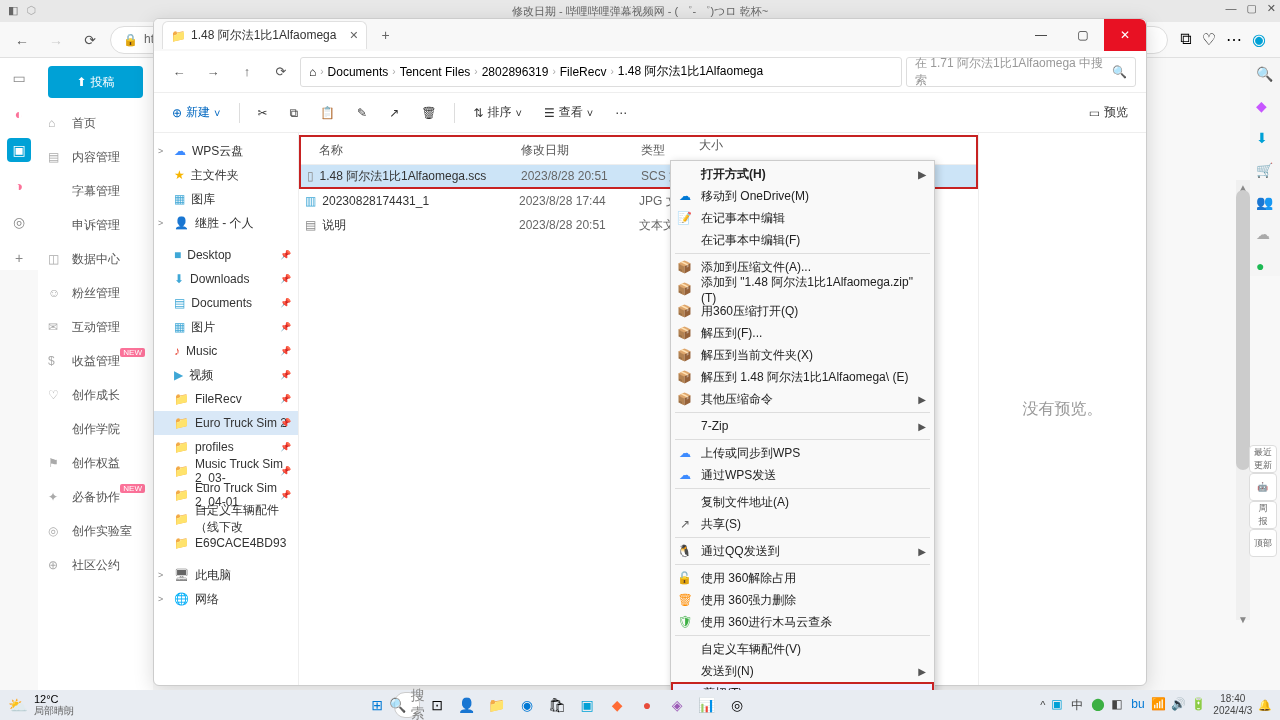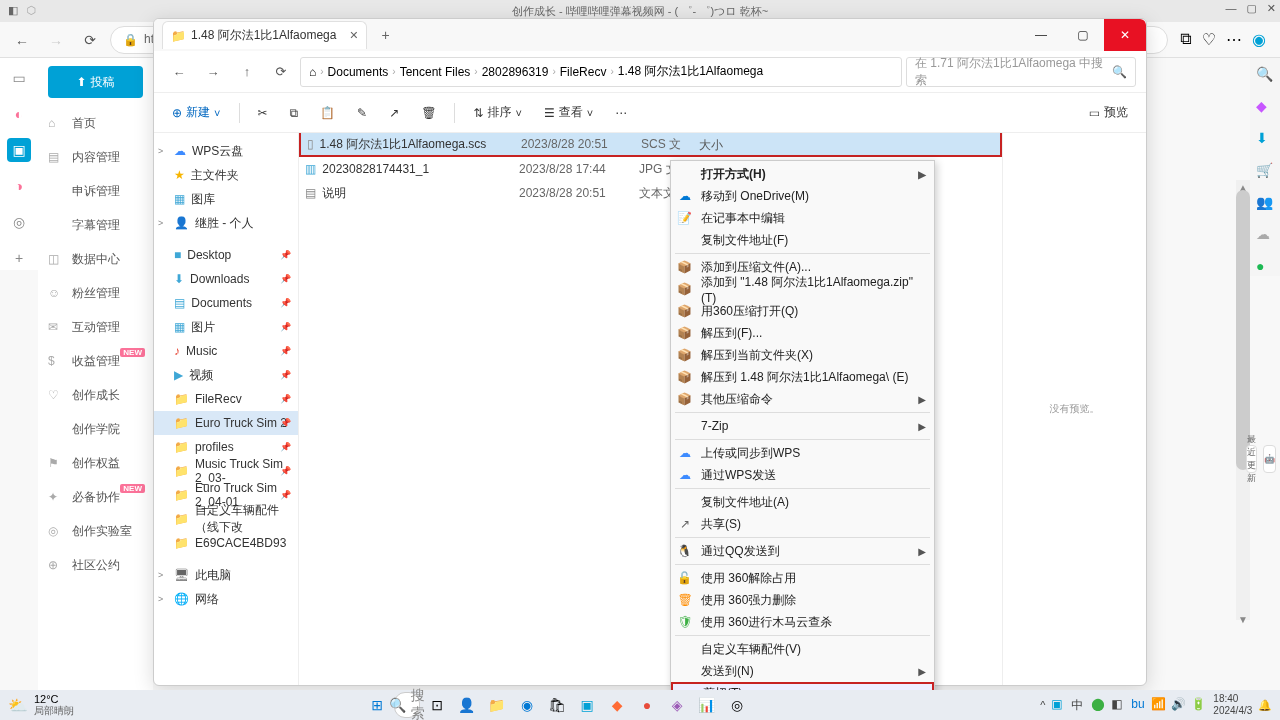--- a/index.html
+++ b/index.html
@@ -19,21 +19,21 @@
 .left-icon-bar { position: absolute; left: 0; top: 58px; width: 38px; background: #fff; display: flex; flex-direction: column; align-items: center; padding-top: 8px; gap: 12px; }
 .left-icon-bar div { width: 24px; height: 24px; display: flex; align-items: center; justify-content: center; font-size: 14px; color: #888; border-radius: 4px; }
 
 
 .bili-area { position: absolute; left: 38px; top: 58px; bottom: 30px; width: 115px; background: #fff; }
 .bili-logo { height: 40px; display: flex; align-items: center; padding: 0 10px; color: #00a1d6; font-weight: bold; font-size: 15px; }
 .bili-upload { margin: 8px 10px; height: 32px; background: #00a1d6; color: #fff; border-radius: 4px; display: flex; align-items: center; justify-content: center; font-size: 12px; gap: 4px; }
 .bili-nav { display: flex; flex-direction: column; }
 .bili-item { height: 34px; display: flex; align-items: center; padding: 0 10px; gap: 8px; font-size: 12px; color: #555; position: relative; }
 .bili-item .icon { width: 16px; color: #aaa; }
-.bili-badge { position: absolute; right: 8px; top: 4px; background: #fb7299; color: #fff; font-size: 8px; padding: 0 3px; border-radius: 2px; font-weight: bold; }
+.bili-badge { position: absolute; right: 8px; top: 4px; background: #fb7299; color: #fff; font-size: 8px; padding: 0 3px; border-radius: 2px; }
 
 
 .right-icon-bar { position: absolute; right: 0; top: 58px; width: 30px; background: #f5f5f5; display: flex; flex-direction: column; align-items: center; padding-top: 8px; gap: 14px; }
 .right-icon-bar div { width: 18px; height: 18px; font-size: 14px; }
 
 
 .explorer { position: absolute; left: 153px; top: 18px; width: 994px; height: 668px; background: #fff; border: 1px solid #ccc; border-radius: 6px; box-shadow: 0 4px 20px rgba(0,0,0,0.15); display: flex; flex-direction: column; overflow: hidden; }
 .exp-titlebar { height: 32px; display: flex; align-items: center; padding-left: 8px; background: #f8f8f8; }
 .exp-tab { height: 28px; padding: 0 30px 0 28px; background: #fff; border-radius: 6px 6px 0 0; display: flex; align-items: center; font-size: 12px; color: #333; position: relative; border: 1px solid #e0e0e0; border-bottom: none; }
 .exp-tab .close { position: absolute; right: 8px; font-size: 11px; color: #666; }
@@ -66,61 +66,61 @@
 .exp-col-name { width: 220px; padding-left: 18px; }
 .exp-col-date { width: 120px; }
 .exp-col-type { width: 80px; }
 .exp-rows { flex: 1; }
 .exp-row { height: 24px; display: flex; align-items: center; font-size: 12px; color: #333; padding-left: 6px; }
 .exp-row.sel { background: #cce4f7; }
 .exp-row .fcell-name { width: 214px; display: flex; align-items: center; gap: 6px; }
 .exp-row .fcell-date { width: 120px; color: #666; }
 .exp-row .fcell-type { width: 80px; color: #666; }
 
-.exp-preview { width: 144px; border-left: 1px solid #eee; display: flex; align-items: center; justify-content: center; font-size: 10px; color: #999; }
+.exp-preview { width: 168px; border-left: 1px solid #eee; display: flex; align-items: center; justify-content: center; font-size: 16px; color: #999; }
 
 
 .context-menu { position: absolute; left: 670px; top: 160px; width: 265px; background: #f9f9f9; border: 1px solid #ccc; box-shadow: 2px 2px 8px rgba(0,0,0,0.2); font-size: 12px; padding: 2px 0; }
 .ctx-item { height: 22px; display: flex; align-items: center; padding: 0 10px 0 30px; position: relative; color: #222; }
 .ctx-item .ctx-icon { position: absolute; left: 6px; width: 16px; height: 16px; font-size: 12px; display: flex; align-items: center; justify-content: center; }
 .ctx-item .ctx-arrow { position: absolute; right: 8px; font-size: 10px; color: #555; }
 .ctx-item.highlighted { border: 2px solid #c72222; height: 22px; background: #eef; }
 .ctx-sep { height: 1px; background: #ddd; margin: 2px 4px; }
 
 
 .taskbar { position: absolute; left: 0; right: 0; bottom: 0; height: 30px; background: #e8ecf2; display: flex; align-items: center; padding: 0 8px; font-size: 11px; }
 .taskbar-left { display: flex; align-items: center; gap: 6px; }
 .taskbar-center { flex: 1; display: flex; align-items: center; justify-content: center; gap: 4px; }
 .taskbar-center div { width: 26px; height: 26px; display: flex; align-items: center; justify-content: center; font-size: 14px; }
 .taskbar-searchbox { width: 120px; height: 22px; background: #fff; border-radius: 11px; border: 1px solid #ccc; display: flex; align-items: center; padding: 0 8px; font-size: 11px; color: #888; gap: 4px; }
 .taskbar-right { display: flex; align-items: center; gap: 6px; font-size: 11px; color: #444; }
 .taskbar-tray { display: flex; gap: 4px; }
 .taskbar-tray div { width: 16px; height: 16px; font-size: 12px; }
-.taskbar-time { text-align: left; line-height: 12px; font-size: 10px; }
-
-
-.side-buttons { position: absolute; right: 0; top: 445px; width: 34px; display: flex; flex-direction: row; gap: 6px; align-items: center; }
+.taskbar-time { text-align: center; line-height: 12px; font-size: 10px; }
+
+
+.side-buttons { position: absolute; right: 0; top: 445px; width: 34px; display: flex; flex-direction: column; align-items: center; }
 .side-buttons div { width: 28px; height: 28px; border: 1px solid #ddd; border-radius: 4px; background: #fff; display: flex; flex-direction: column; align-items: center; justify-content: center; font-size: 9px; color: #666; }
 
 .scrollbar-track { position: absolute; right: 30px; top: 180px; width: 14px; height: 440px; background: #f0f0f0; }
 .scrollbar-thumb { position: absolute; right: 30px; top: 190px; width: 14px; height: 280px; background: #ccc; border-radius: 7px; }
 .scrollbar-arr { position: absolute; right: 32px; width: 10px; height: 10px; font-size: 10px; color: #888; }
 
 .icon-sm { font-size: 11px; }
 </style>
 </head>
 <body>
 
 <div class="bg-browser">
   <div class="browser-titlebar">
     <div class="browser-titlebar-icons">
       <span>◧</span>
       <span style="color:#aaa">⬡</span>
     </div>
-    <span>创作成长 - 哔哩哔哩弹幕视频网 - ( ゜- ゜)つロ 乾杯~</span>
+    <span>修改日期 - 哔哩哔哩弹幕视频网 - ( ゜- ゜)つロ 乾杯~</span>
     <div class="browser-window-controls">
       <span>—</span>
       <span>▢</span>
       <span>✕</span>
     </div>
   </div>
   <div class="browser-toolbar">
     <div class="browser-nav-btn">←</div>
     <div class="browser-nav-btn" style="color:#ccc">→</div>
     <div class="browser-nav-btn">⟳</div>
@@ -170,25 +170,25 @@
       <div class="bili-item">
         <span class="icon">⌂</span>
         <span>首页</span>
       </div>
       <div class="bili-item">
         <span class="icon">▤</span>
         <span>内容管理</span>
       </div>
       <div class="bili-item">
         <span class="icon"></span>
+        <span>字幕管理</span>
+      </div>
+      <div class="bili-item">
+        <span class="icon"></span>
         <span>申诉管理</span>
-      </div>
-      <div class="bili-item">
-        <span class="icon"></span>
-        <span>字幕管理</span>
       </div>
       <div class="bili-item">
         <span class="icon">◫</span>
         <span>数据中心</span>
       </div>
       <div class="bili-item">
         <span class="icon">☺</span>
         <span>粉丝管理</span>
       </div>
       <div class="bili-item">
@@ -411,20 +411,27 @@
             <span>此电脑</span>
           </div>
           <div class="exp-side-item">
             <span class="chev">&gt;</span>
             <span style="color:#666">🌐</span>
             <span>网络</span>
           </div>
         </div>
       </div>
     <div class="exp-main">
+      <div style="border:2px solid #c72222;border-bottom:none;margin-top:2px">
+      <div class="exp-headers">
+        <div class="exp-col-name">名称</div>
+        <div class="exp-col-date">修改日期</div>
+        <div class="exp-col-type">类型</div>
+      </div>
+      </div>
       <div style="position:absolute;left:400px;top:4px;font-size:12px;color:#555">大小</div>
       <div class="exp-rows" id="exp-rows">
           <div class="exp-row sel" style="border-left: 2px solid rgb(199, 34, 34); border-right: 2px solid rgb(199, 34, 34); border-bottom: 2px solid rgb(199, 34, 34);">
             <div class="fcell-name">
               <span style="color:#888">▯</span>
               <span>1.48 阿尔法1比1Alfaomega.scs</span>
             </div>
             <div class="fcell-date">2023/8/28 20:51</div>
             <div class="fcell-type">SCS 文</div>
           </div>
@@ -459,21 +466,21 @@
     </div>
     <div class="ctx-item">
       <span class="ctx-icon" style="color:#0078d4">☁</span>
       <span>移动到 OneDrive(M)</span>
     </div>
     <div class="ctx-item">
       <span class="ctx-icon" style="color:#666">📝</span>
       <span>在记事本中编辑</span>
     </div>
     <div class="ctx-item">
-      <span>复制文件地址(F)</span>
+      <span>在记事本中编辑(F)</span>
     </div>
     <div class="ctx-sep"></div>
     <div class="ctx-item">
       <span class="ctx-icon" style="color:#d8bb6e">📦</span>
       <span>添加到压缩文件(A)...</span>
     </div>
     <div class="ctx-item">
       <span class="ctx-icon" style="color:#d8bb6e">📦</span>
       <span>添加到 "1.48 阿尔法1比1Alfaomega.zip" (T)</span>
     </div>

